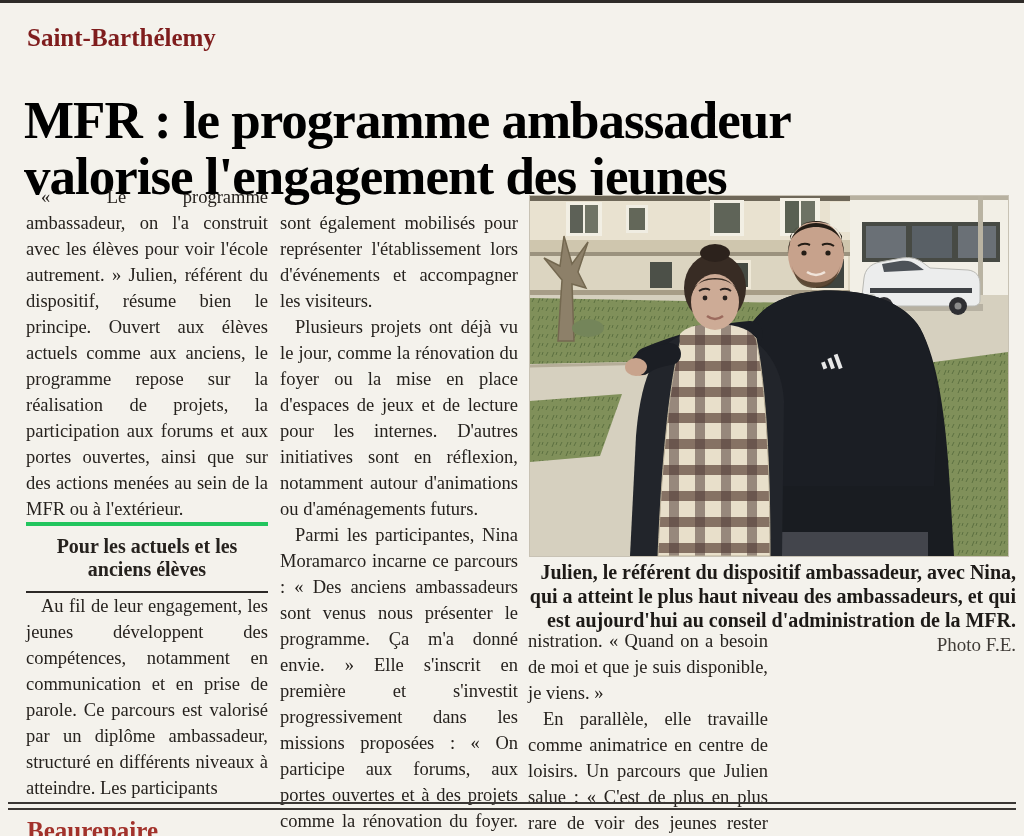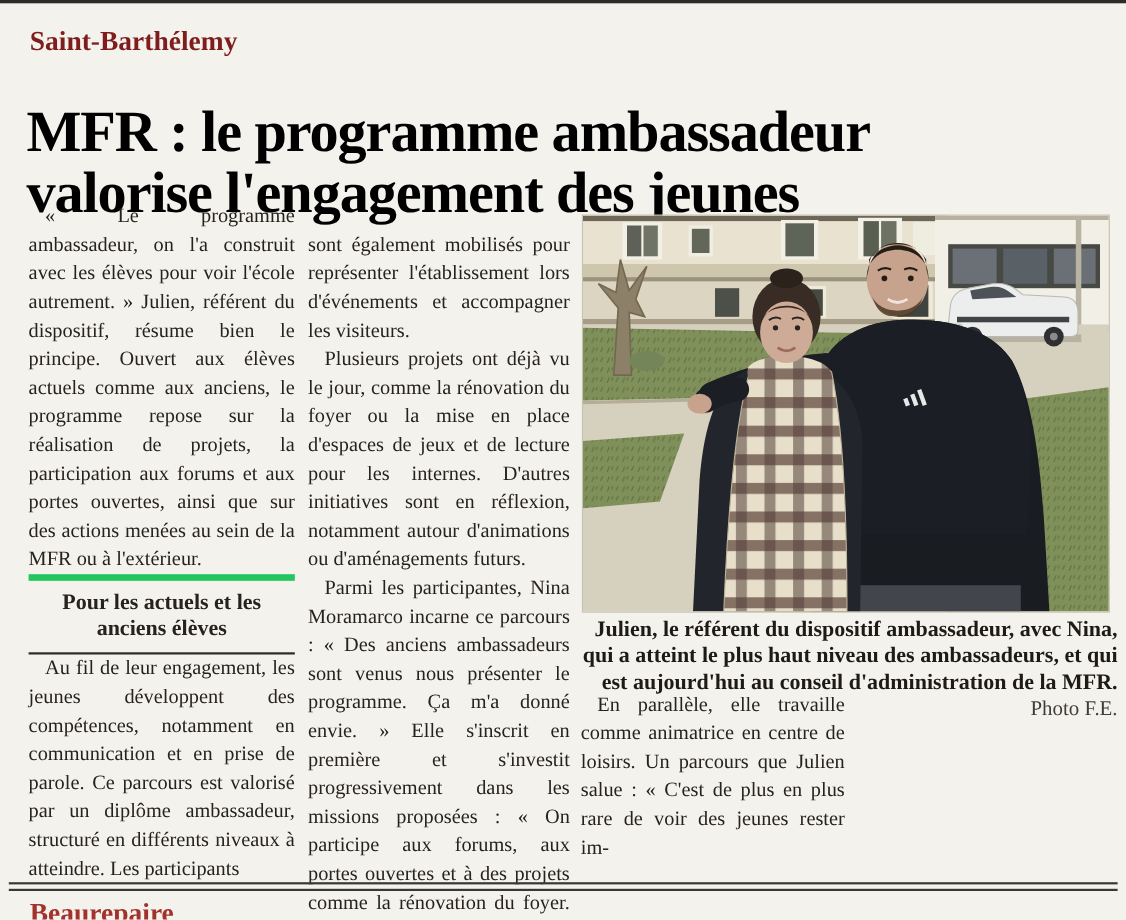--- a/index.html
+++ b/index.html
@@ -25,21 +25,21 @@
   .col1{left:26px;top:184px;width:242px;}
   .col2{left:280px;top:210px;width:238px;}
   .col3{left:528px;top:628px;width:240px;}
   .col4{left:778px;top:628px;width:240px;}
   .lead{
     font-weight:bold;font-size:20px;line-height:27px;margin-bottom:19px !important;
     letter-spacing:-0.2px;
   }
   .subhead{
     margin:14px 2px 12px 2px;padding:9px 0 10px 0;
-    border-top:6px solid #22c55e;border-bottom:2px solid #2c2926;
+    border-top:4px solid #22c55e;border-bottom:2px solid #2c2926;
     text-align:center;font-weight:bold;font-size:20px;line-height:23px;
     text-indent:0 !important;
   }
   .photo-frame{
     position:absolute;left:530px;top:196px;width:478px;height:360px;
     outline:1px solid #c8c2b4;background:#e7e0ce;
   }
   .caption{
     position:absolute;left:528px;top:560px;width:488px;
     font-size:20px;line-height:24px;font-weight:bold;color:#1d1a17;
@@ -198,20 +198,21 @@
     <ellipse cx="106" cy="171" rx="11" ry="9" fill="#c8a38c"></ellipse>
   </svg>
 </div>
 
 <div class="caption">
   <span>Julien, le référent du dispositif ambassadeur, avec Nina, qui a atteint le plus haut niveau des ambassadeurs, et qui est aujourd'hui au conseil d'administration de la MFR.</span>
   <span class="credit">Photo F.E.</span>
 </div>
 
 <div class="col col3">
+  <p>nistration. « Quand on a besoin de moi et que je suis disponible, je viens. »</p>
   <p class="indent">En parallèle, elle travaille comme animatrice en centre de loisirs. Un parcours que Julien salue : « C'est de plus en plus rare de voir des jeunes rester im-</p>
 </div>
 
 <div class="col col4">
 </div>
 
 <div class="bottom-rule"></div>
 
 <div class="bottom-kicker">Beaurepaire</div>
 

